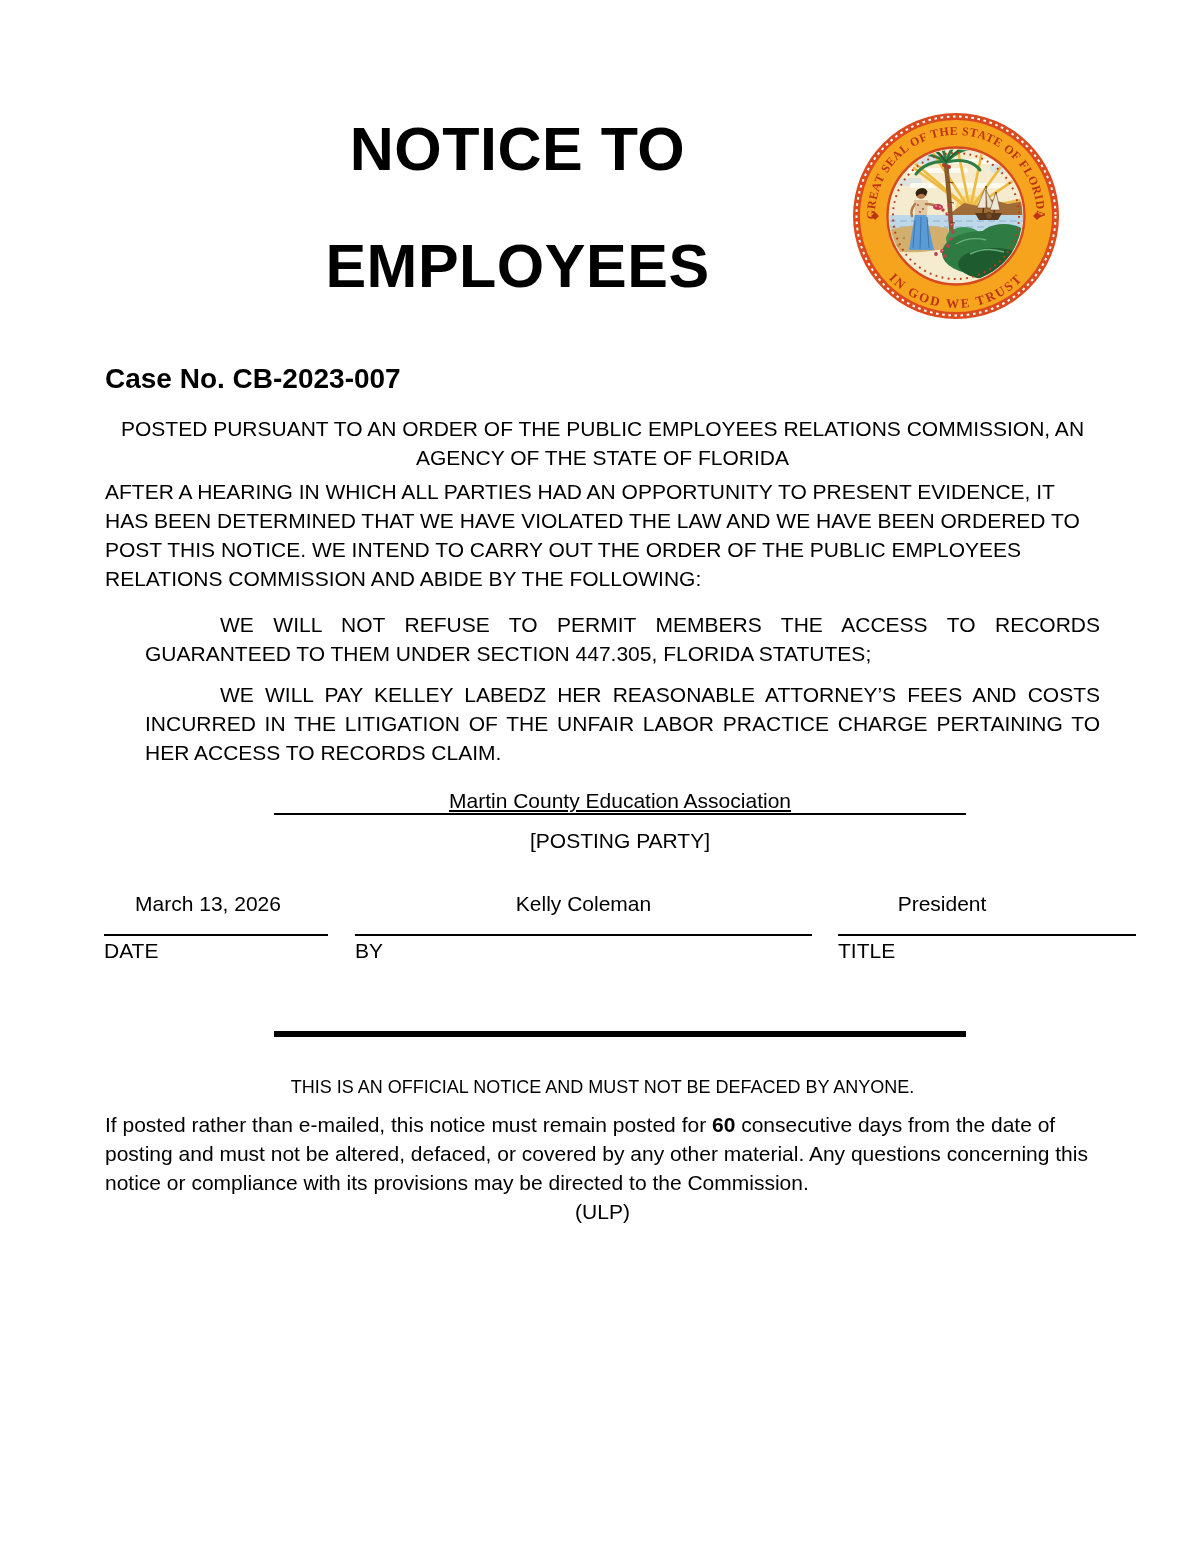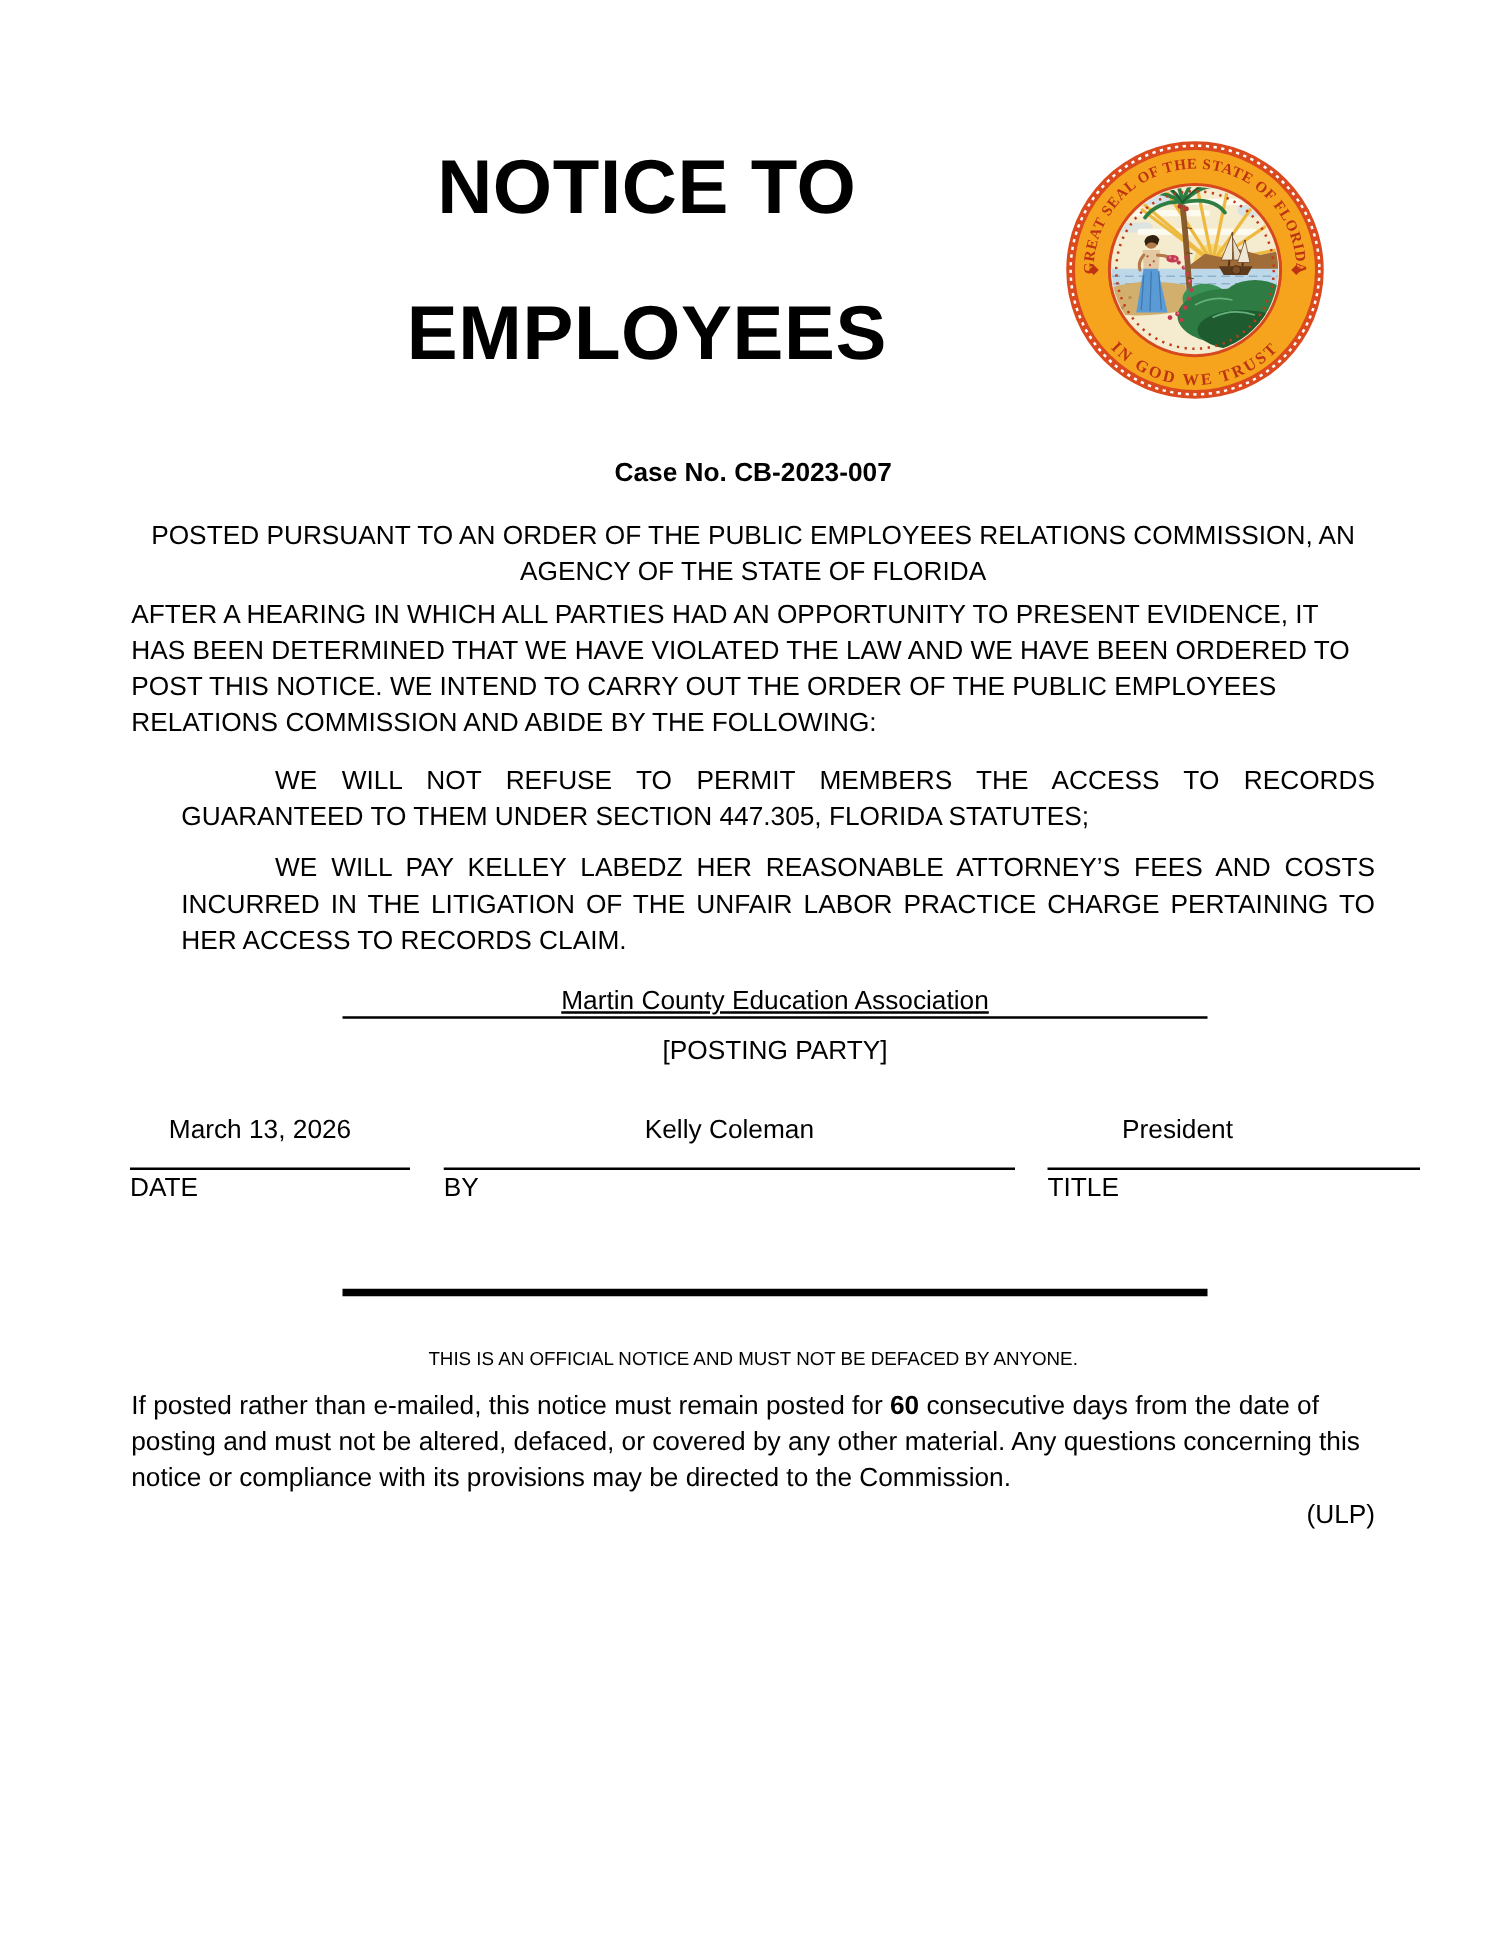--- a/index.html
+++ b/index.html
@@ -40,22 +40,21 @@
   .content {
     position: absolute;
     left: 105px;
     top: 348px;
     width: 995px;
     font-size: 21px;
     line-height: 29px;
   }
   .case-no {
     margin-top: 14px;
-    text-align: center;
-    font-size: 21px;
+    font-size: 28px;
     line-height: 34px;
     font-weight: 700;
   }
   .posted {
     margin-top: 18px;
     text-align: center;
   }
   .intro {
     margin-top: 5px;
     text-align: left;
@@ -117,28 +116,28 @@
   .divider-bar {
     margin-top: 67px;
     margin-left: 169px;
     width: 692px;
     height: 6px;
     background: #000;
   }
   .official {
     margin-top: 36px;
     text-align: center;
-    font-size: 15px;
+    font-size: 18px;
   }
   .compliance {
     margin-top: 8px;
     text-align: left;
   }
   .compliance b { font-weight: 700; }
-  .ulp { text-align: right; }
+  .ulp { text-align: center; }
 </style>
 </head>
 <body>
 
 <div class="page">
 
   <div class="title-block">
     <div>NOTICE TO</div>
     <div>EMPLOYEES</div>
   </div>

